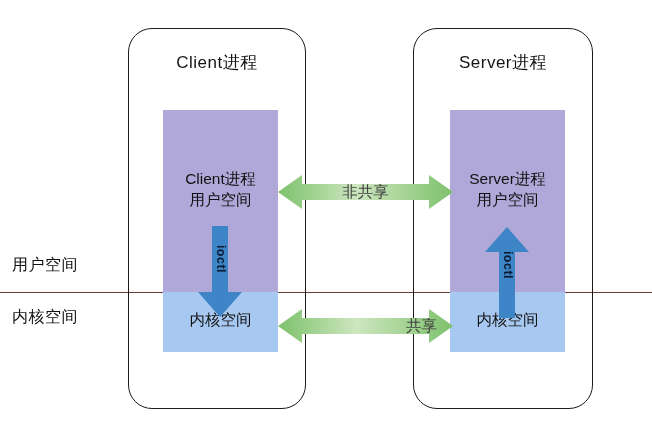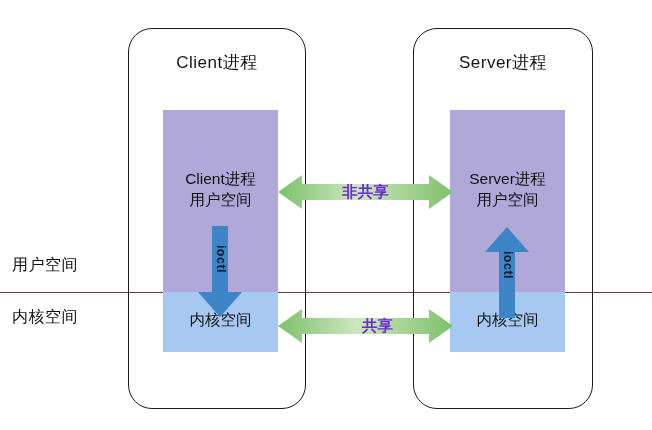--- a/index.html
+++ b/index.html
@@ -126,26 +126,25 @@
     height: 42px;
   }
   .green-nonshared { left: 278px; top: 171px; width: 175px; }
   .green-shared    { left: 278px; top: 305px; width: 175px; }
 
   .green-arrow-label {
     position: absolute;
     width: 175px;
     text-align: center;
     font-size: 15.5px;
-    color: #6d28d9;
-    white-space: nowrap;
-    font-weight: bold;
+    color: #404040;
+    white-space: nowrap;
   }
   .label-nonshared { left: 278px; top: 182px; }
-  .label-shared    { left: 290px; top: 316px; }
+  .label-shared    { left: 262px; top: 316px; text-align: right; }
 </style>
 </head>
 <body>
 
 <div id="canvas">
 
   <div class="divider-line"></div>
 
   <div class="axis-label axis-user">用户空间</div>
   <div class="axis-label axis-kernel">内核空间</div>

